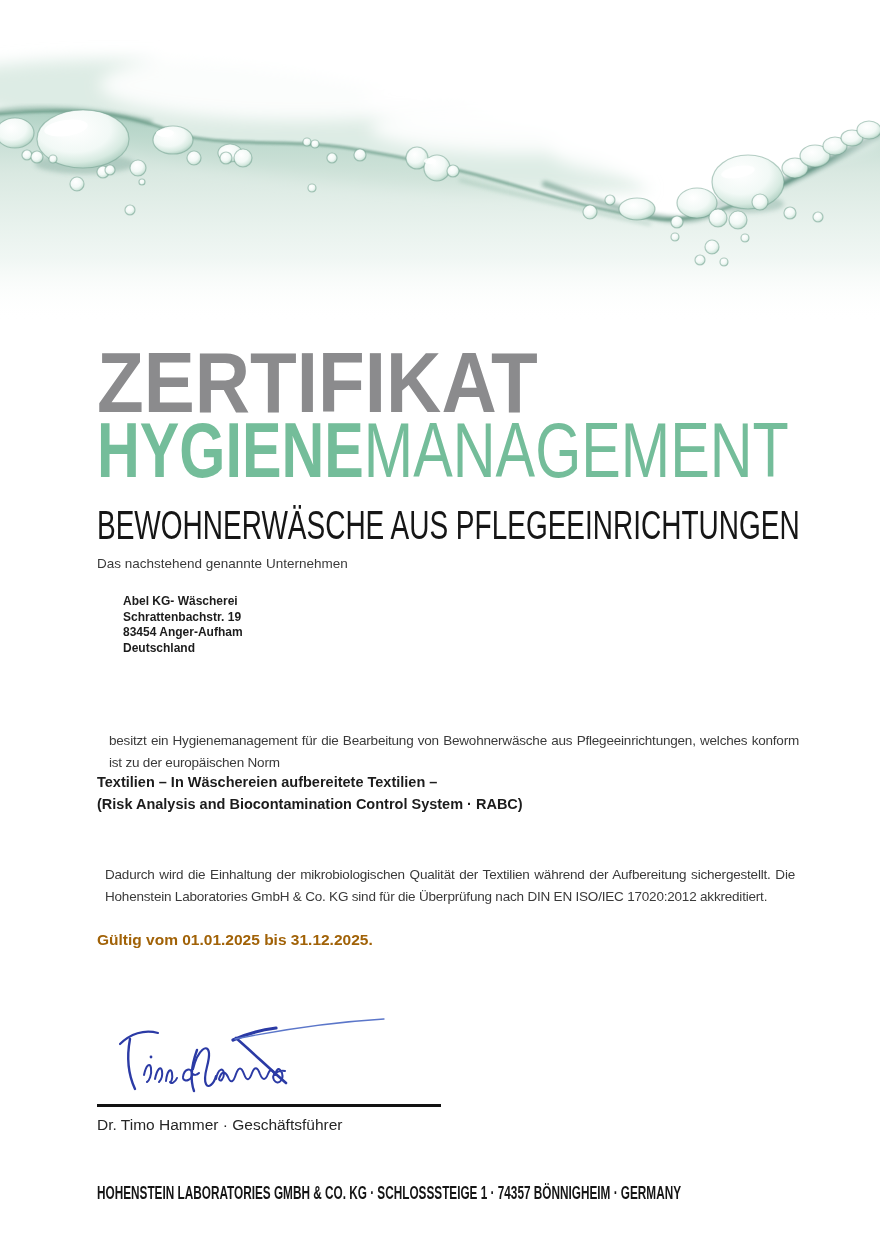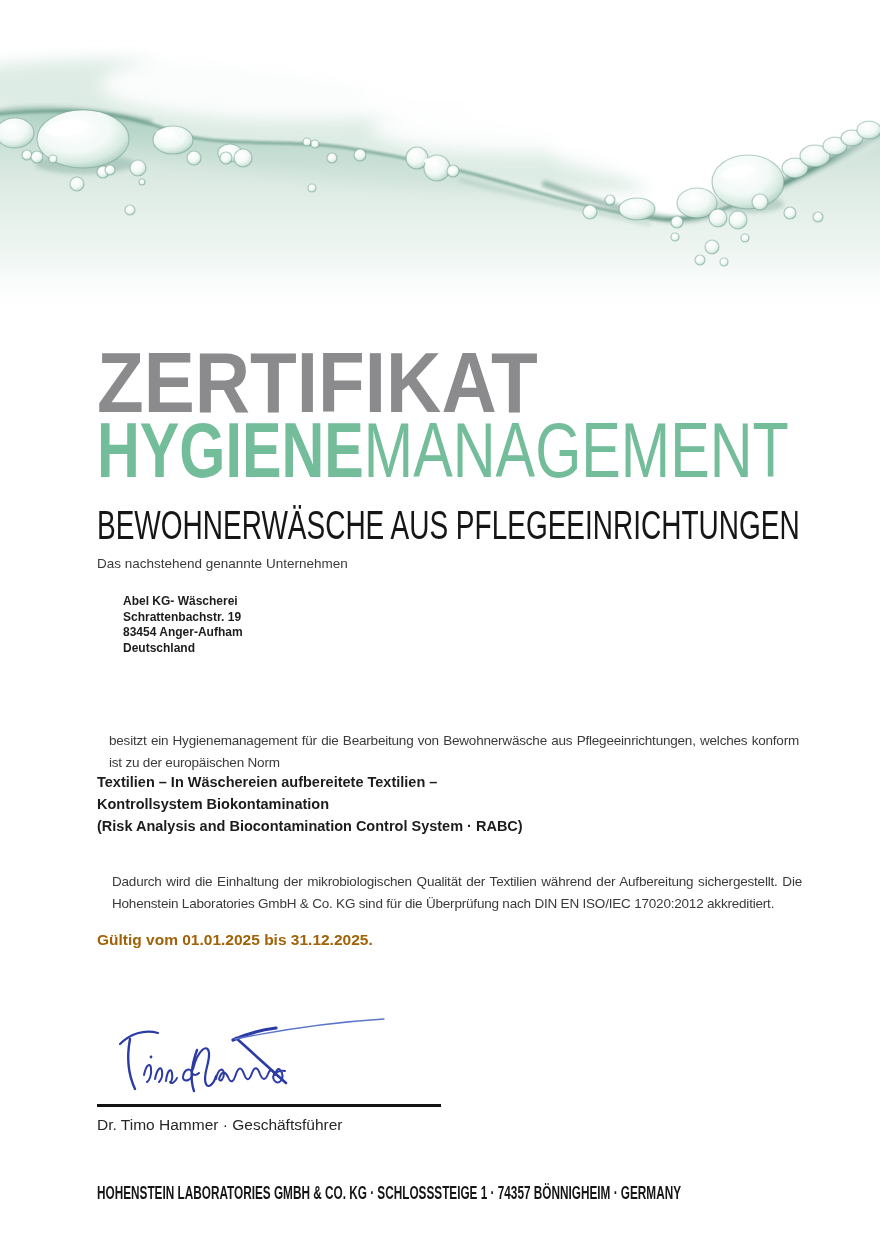--- a/index.html
+++ b/index.html
@@ -172,25 +172,24 @@
     <div>Abel KG- Wäscherei</div>
     <div>Schrattenbachstr. 19</div>
     <div>83454 Anger-Aufham</div>
     <div>Deutschland</div>
   </div>
 
   <p id="p1" class="abs para" style="margin:12px;">besitzt ein Hygienemanagement für die Bearbeitung von Bewohnerwäsche aus Pflegeeinrichtungen, welches konform ist zu der europäischen Norm</p>
 
   <div id="norm" class="abs">
     <div>Textilien – In Wäschereien aufbereitete Textilien –</div>
-    <div>Kontrollsystem Biokontamination</div>
     <div>(Risk Analysis and Biocontamination Control System · RABC)</div>
   </div>
 
-  <p id="p2" class="abs para" style="margin:15px;">Dadurch wird die Einhaltung der mikrobiologischen Qualität der Textilien während der Aufbereitung sichergestellt. Die Hohenstein Laboratories GmbH &amp; Co. KG sind für die Überprüfung nach DIN EN ISO/IEC 17020:2012 akkreditiert.</p>
+  <p id="p2" class="abs para" style="margin:8px;">Dadurch wird die Einhaltung der mikrobiologischen Qualität der Textilien während der Aufbereitung sichergestellt. Die Hohenstein Laboratories GmbH &amp; Co. KG sind für die Überprüfung nach DIN EN ISO/IEC 17020:2012 akkreditiert.</p>
 
   <div id="validity" class="abs">Gültig vom 01.01.2025 bis 31.12.2025.</div>
 
   <svg id="signature" class="abs" viewBox="0 0 300 98" xmlns="http://www.w3.org/2000/svg" aria-hidden="true">
     <g fill="none" stroke="#2b3aa5" stroke-linecap="round" stroke-linejoin="round">
       <path stroke-width="2.2" d="M20,32 C30,22 44,17 58,21"></path>
       <path stroke-width="2.4" d="M30,27 C27,43 28,62 35,77"></path>
       <path stroke-width="2" d="M44,63 C46,53 50,50 51,56 C52,63 49,69 47,70"></path>
       <circle cx="51" cy="45" r="1.4" fill="#2b3aa5" stroke="none"></circle>
       <path stroke-width="2" d="M55,67 C57,57 61,53 62,59 C63,65 60,69 59,70"></path>

